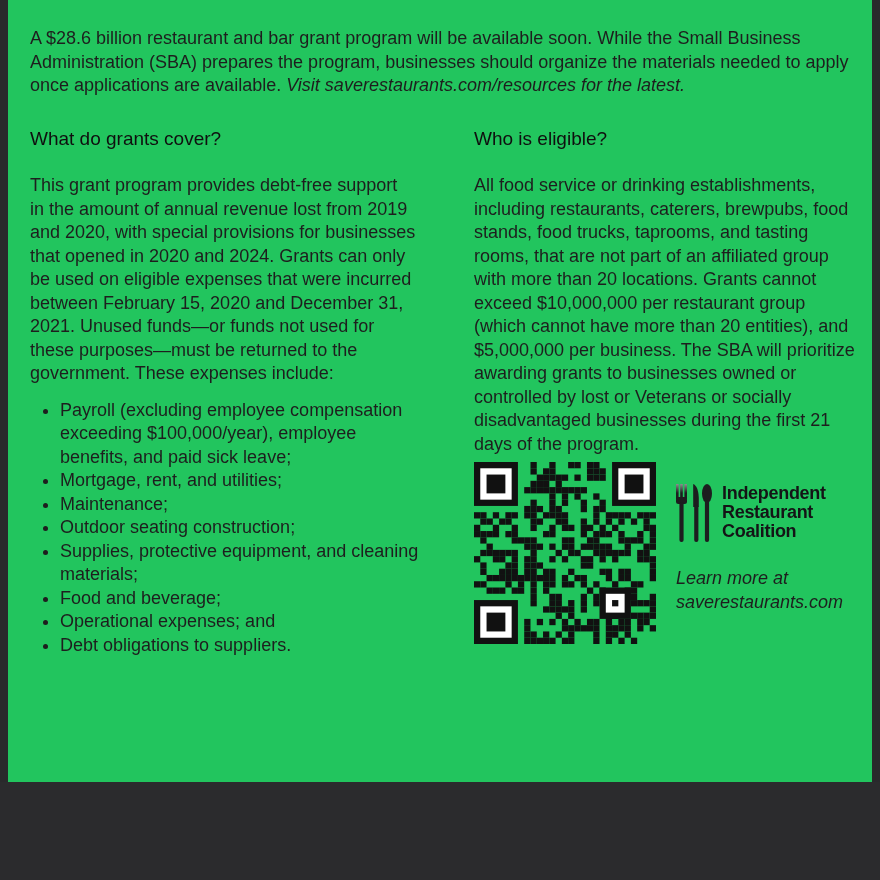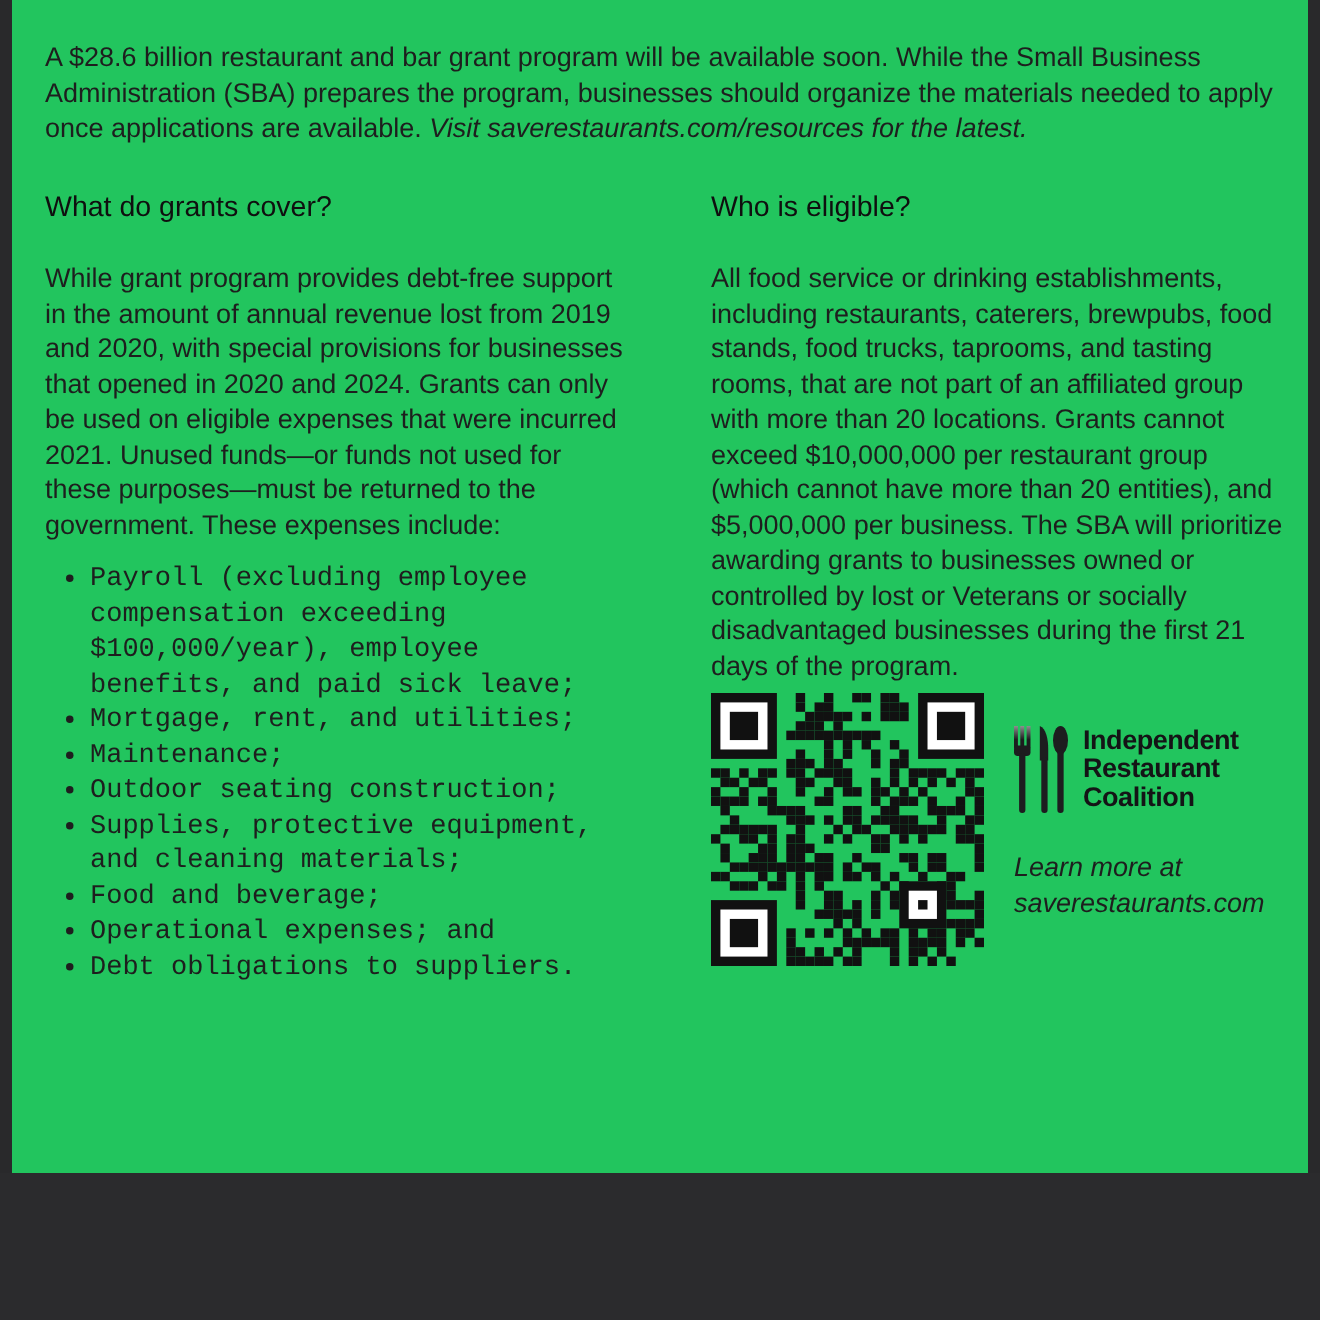--- a/index.html
+++ b/index.html
@@ -16,21 +16,21 @@
   .intro .line{white-space:nowrap;}
   .italic{font-style:italic;text-align:center;}
 
   .col{position:absolute;top:127px;}
   .col-left{left:30px;width:400px;}
   .col-right{left:438px;width:406px;margin-left:36px;}
   h2.section-heading{margin:0;font-size:19px;line-height:23px;font-weight:400;color:#0f0f0f;letter-spacing:0;}
   .body-lines{margin-top:24px;font-size:18px;line-height:23.5px;}
   .body-lines div{white-space:nowrap;}
 
-  ul.bullet-list{margin:13px 0 0 0;padding:0 0 0 30px;width:362px;font-size:18px;line-height:23.5px;font-family:Liberation Mono, monospace;}
+  ul.bullet-list{margin:13px 0 0 0;padding:0 0 0 30px;width:362px;font-size:18px;line-height:23.5px;}
   ul.bullet-list li{margin:0;padding:0;}
 
   .qr-row{display:flex;margin-top:6px;}
   .qr-box{width:182px;height:182px;flex:0 0 auto;}
   .brand-col{margin-left:20px;padding-top:22px;}
   .logo-row{display:flex;align-items:flex-start;}
   .logo-icons{flex:0 0 auto;}
   .logo-text{margin-left:10px;font-weight:700;font-size:18px;line-height:19px;letter-spacing:-0.3px;color:#141416;}
   .learn-more{margin-top:22px;font-size:18px;line-height:24px;font-style:italic;color:#1e1e1e;}
 </style>
@@ -45,25 +45,26 @@
 
   <div class="intro">
     <div class="line">A $28.6 billion restaurant and bar grant program will be available soon. While the Small Business</div>
     <div class="line">Administration (SBA) prepares the program, businesses should organize the materials needed to apply</div>
     <div class="line"><span>once applications are available.</span> <span class="italic">Visit saverestaurants.com/resources for the latest.</span></div>
   </div>
 
   <div class="col col-left">
     <h2 class="section-heading">What do grants cover?</h2>
     <div class="body-lines">
-        <div>While grant program provides debt-free support</div>
+        <div>This grant program provides debt-free support</div>
         <div>in the amount of annual revenue lost from 2019</div>
         <div>and 2020, with special provisions for businesses</div>
         <div>that opened in 2020 and 2024. Grants can only</div>
         <div>be used on eligible expenses that were incurred</div>
+        <div>between February 15, 2020 and December 31,</div>
         <div>2021. Unused funds—or funds not used for</div>
         <div>these purposes—must be returned to the</div>
         <div>government. These expenses include:</div>
       </div>
     <ul class="bullet-list">
         <li>Payroll (excluding employee compensation exceeding $100,000/year), employee benefits, and paid sick leave;</li>
         <li>Mortgage, rent, and utilities;</li>
         <li>Maintenance;</li>
         <li>Outdoor seating construction;</li>
         <li>Supplies, protective equipment, and cleaning materials;</li>

